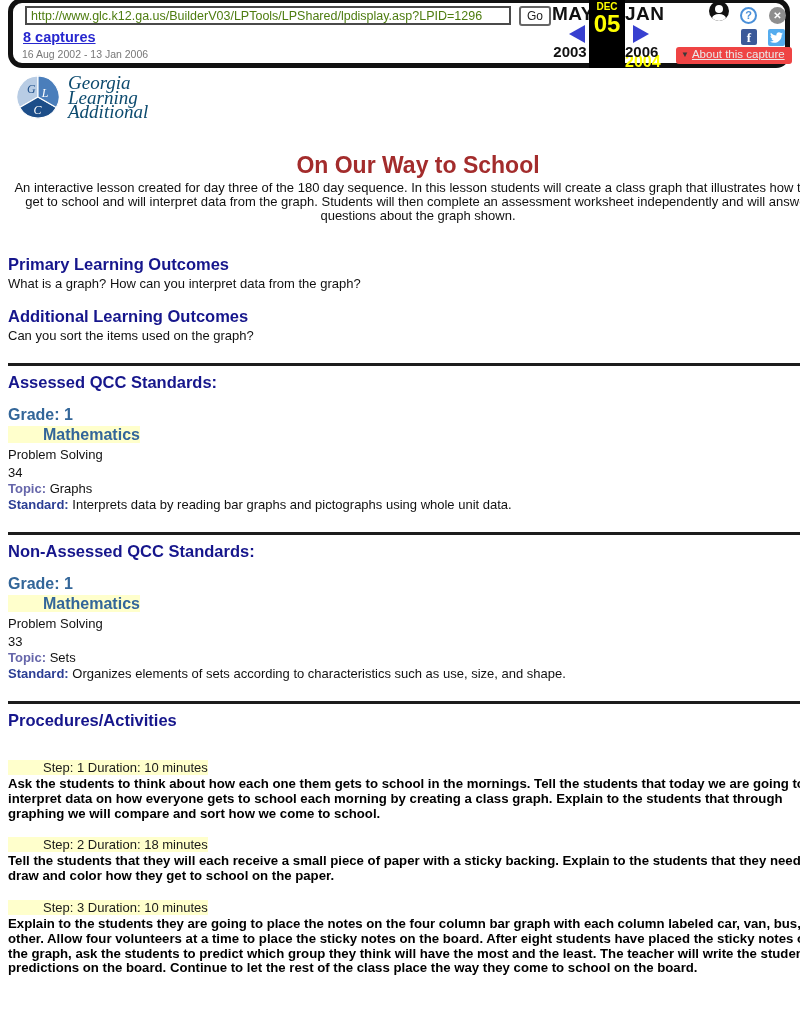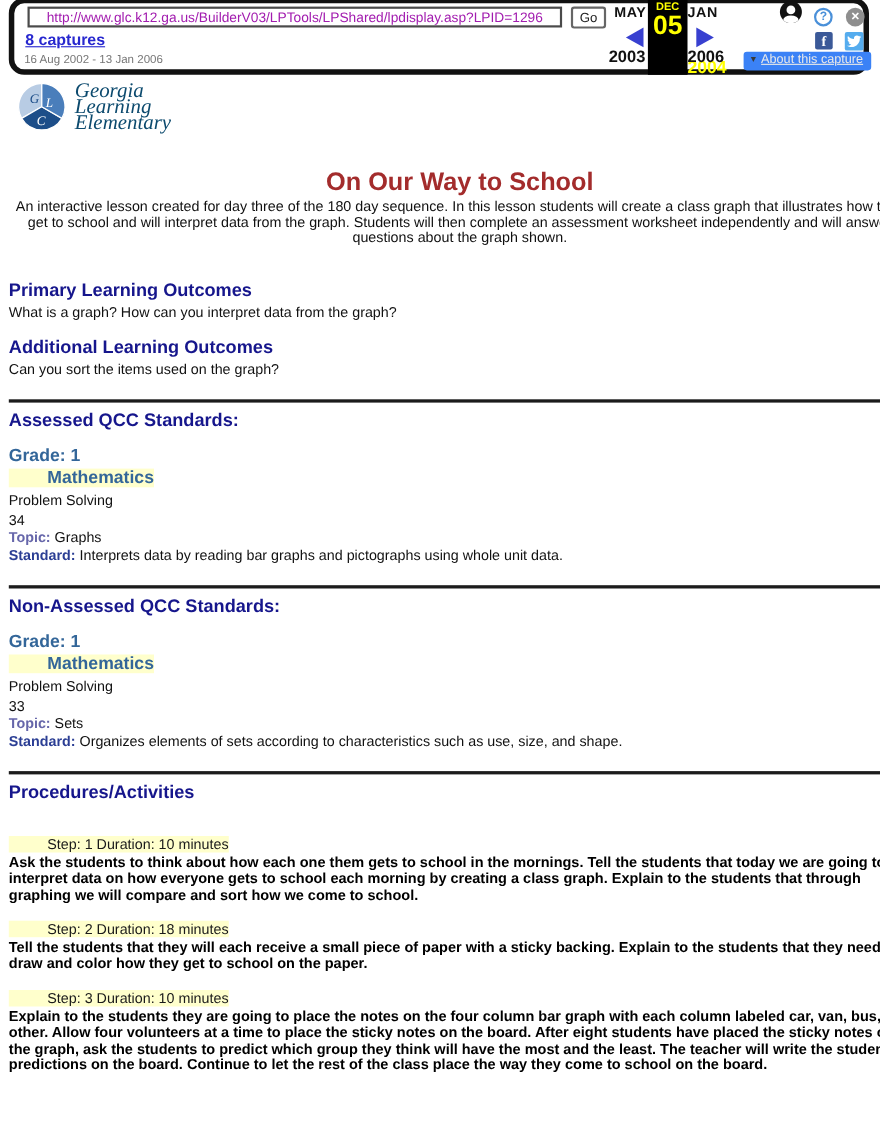--- a/index.html
+++ b/index.html
@@ -5,30 +5,30 @@
   * { margin:0; padding:0; box-sizing:border-box; }
   html,body { width:800px; height:1024px; overflow:hidden; background:#fff;
               font-family:"Liberation Sans", sans-serif; }
   body { position:relative; }
 
   
   .wb { position:absolute; left:8px; top:-2px; width:782px; height:70px;
         background:#fff; border:5px solid #111; border-radius:14px; z-index:5; }
   .wb-url { position:absolute; left:12px; top:3px; width:486px; height:19px;
             border:2px solid #4a4a4a; font-size:12.5px; padding:0 4px;
-            font-family:"Liberation Sans",sans-serif; color:#a21caf; background:#fff;text-align:center; }
+            font-family:"Liberation Sans",sans-serif; color:#4d7c0f; background:#fff; }
   .wb-go { position:absolute; left:506px; top:3px; width:32px; height:20px;
            background:#fff; border:2px solid #666; border-radius:3px;
            font-size:12px; color:#222; cursor:pointer; line-height:16px; }
   .wb-captures { position:absolute; left:10px; top:26px; font-size:14.5px;
                  font-weight:bold; color:#2727cf; text-decoration:underline; cursor:pointer; }
   .wb-range { position:absolute; left:9px; top:45px; font-size:10.5px; color:#777; }
 
   .wb-col { position:absolute; text-align:center; }
-  .wb-month { font-size:13px; font-weight:bold; color:#111; letter-spacing:.5px; }
+  .wb-month { font-size:19px; font-weight:bold; color:#111; letter-spacing:.5px; }
   .wb-year  { font-size:15px; font-weight:bold; color:#111; }
   .wb-prev-month { left:534px; top:0px; width:52px; }
   .wb-prev-year  { left:528px; top:40px; width:58px; }
   .wb-next-month { left:612px; top:0px; width:52px; text-align:left; }
   .wb-next-year  { left:612px; top:40px; width:58px; text-align:left; }
   .arr { position:absolute; width:0; height:0; cursor:pointer; }
   .arr-left  { left:556px; top:22px; border-top:9px solid transparent;
                border-bottom:9px solid transparent; border-right:16px solid #3840d0; }
   .arr-right { left:620px; top:22px; border-top:9px solid transparent;
                border-bottom:9px solid transparent; border-left:16px solid #3840d0; }
@@ -52,21 +52,21 @@
               background:#8e8e8e; color:#fff; font-size:10px; font-weight:bold;
               text-align:center; line-height:17px; }
   .ic-fb { left:728px; top:26px; width:16px; height:16px; border-radius:2px;
            background:#3b5998; color:#fff; text-align:center;
            font-family:"Liberation Serif",serif; font-weight:bold; font-size:13px;
            line-height:17px; }
   .ic-tw { left:755px; top:26px; width:17px; height:17px; border-radius:2px;
            background:#55acee; }
   .ic-tw svg { width:13px; height:13px; margin:2px; fill:#fff; }
   .wb-about { position:absolute; left:663px; top:44px; height:17px;
-              background:#3b82f6; color:#e9e9e9; border-radius:3px;
+              background:#ef4444; color:#e9e9e9; border-radius:3px;
               font-size:11.5px; padding:1px 7px 0 5px; cursor:pointer; white-space:nowrap;text-align:center; }
   .wb-about .caret { font-size:8px; color:#3a3a3a; margin-right:3px; vertical-align:1px; }
   .wb-about .lbl { text-decoration:underline; }
 
   
   .page { position:absolute; left:0; top:70px; width:836px; height:954px; overflow:hidden; }
 
   .logo { display:flex; gap:7px; margin:4px 0 0 15px; align-items:flex-start; }
   .logo svg { width:46px; height:46px; }
   .logo-text { font-family:"Liberation Serif",serif; font-style:italic;
@@ -148,21 +148,21 @@
       <path d="M50 50 L50 4 A46 46 0 0 0 10.2 73 Z" fill="#b8cce4" stroke="#fff" stroke-width="2.5"></path>
       <path d="M50 50 L10.2 73 A46 46 0 0 0 89.8 73 Z" fill="#1d4e89" stroke="#fff" stroke-width="2.5"></path>
       <path d="M50 50 L89.8 73 A46 46 0 0 0 50 4 Z" fill="#4a7ebb" stroke="#fff" stroke-width="2.5"></path>
       <text x="26" y="42" font-family="Liberation Serif, serif" font-style="italic" font-size="26" fill="#1d4e89">G</text>
       <text x="58" y="50" font-family="Liberation Serif, serif" font-style="italic" font-size="26" fill="#ffffff">L</text>
       <text x="40" y="86" font-family="Liberation Serif, serif" font-style="italic" font-size="26" fill="#ffffff">C</text>
     </svg>
     <div class="logo-text">
       <div>Georgia</div>
       <div>Learning</div>
-      <div>Elementary</div>
+      <div>Additional</div>
     </div>
   </div>
 
   <div class="title">On Our Way to School</div>
   <div class="desc">An interactive lesson created for day three of the 180 day sequence. In this lesson students will create a class graph that illustrates how they get to school and will interpret data from the graph. Students will then complete an assessment worksheet independently and will answer questions about the graph shown.</div>
 
 
   <div class="sec-h mt32">Primary Learning Outcomes</div>
   <div class="body13">What is a graph? How can you interpret data from the graph?</div>
 

